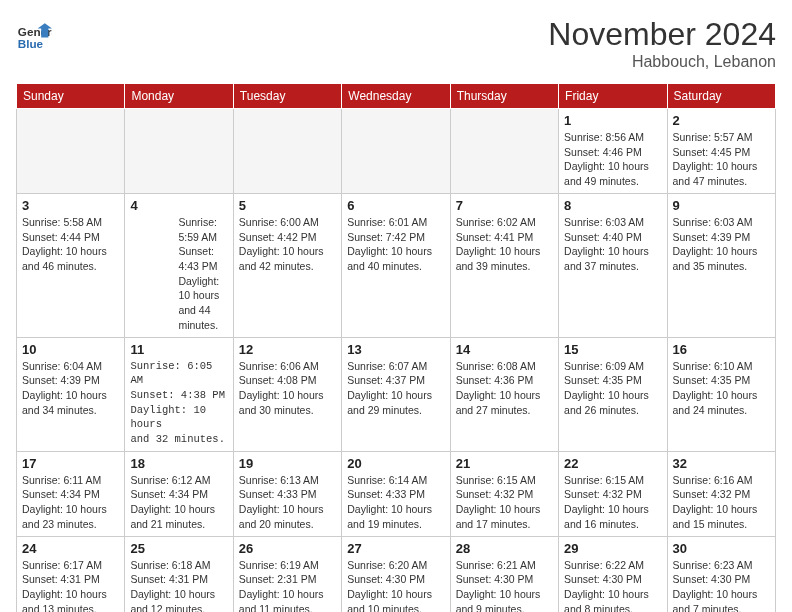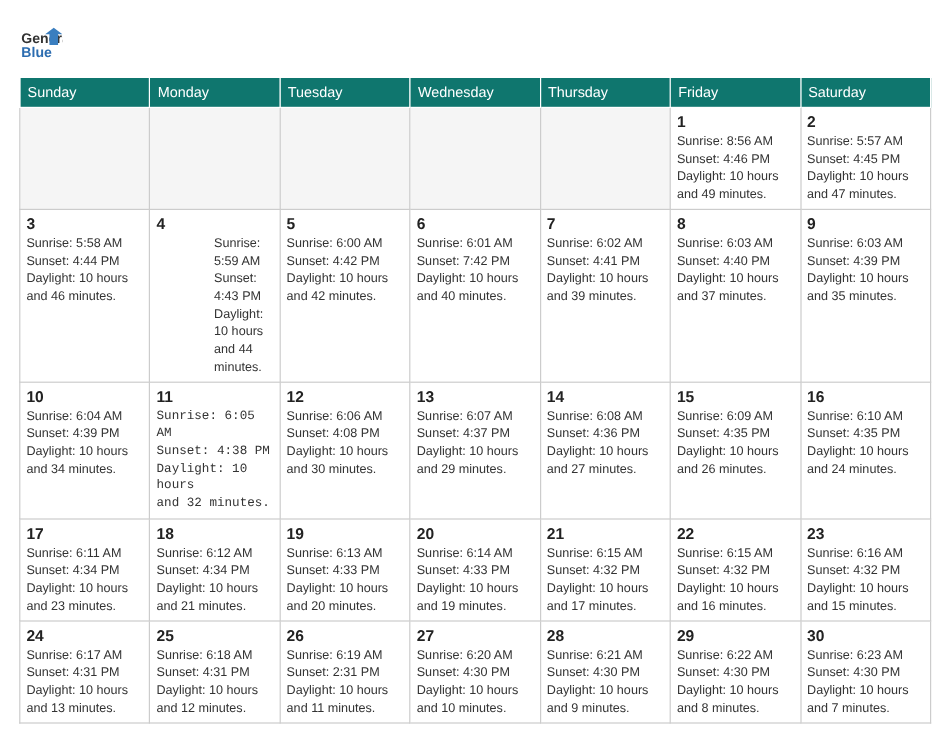--- a/index.html
+++ b/index.html
@@ -36,21 +36,21 @@
     .location-title {
       font-size: 16px;
       color: #555;
     }
     .calendar {
       width: 100%;
       border-collapse: collapse;
       font-size: 11px;
     }
     .calendar th {
-      background: #0f766e;
+      background: #b91c1c;
       color: #fff;
       text-align: left;
       padding: 5px 6px;
       font-size: 12px;
       font-weight: normal;
       border: 1px solid #fff;
     }
     .calendar td {
       border: 1px solid #ccc;
       vertical-align: top;
@@ -83,20 +83,22 @@
 
 <div class="header">
   <div class="logo">
     <svg class="logo-icon" viewBox="0 0 40 40">
       <text x="2" y="22" font-size="13" font-weight="bold" fill="#333">General</text>
       <text x="2" y="35" font-size="13" font-weight="bold" fill="#2b6cb0">Blue</text>
       <polygon points="32,8 40,14 36,14 36,24 28,24 28,14 24,14" fill="#3a7ebf"></polygon>
     </svg>
   </div>
   <div class="title-block">
+    <div class="month-title">November 2024</div>
+    <div class="location-title">Habbouch, Lebanon</div>
   </div>
 </div>
 
 <table class="calendar">
   <thead>
     <tr>
     <th>Sunday</th>
         <th>Monday</th>
         <th>Tuesday</th>
         <th>Wednesday</th>
@@ -266,21 +268,21 @@
 and 17 minutes.</div>
         </td>
         <td>
           <span class="day-num">22</span>
           <div class="day-info" style="white-space: pre-line;">Sunrise: 6:15 AM
 Sunset: 4:32 PM
 Daylight: 10 hours
 and 16 minutes.</div>
         </td>
         <td>
-          <span class="day-num">23</span>
+          <span class="day-num">32</span>
           <div class="day-info" style="white-space: pre-line;">Sunrise: 6:16 AM
 Sunset: 4:32 PM
 Daylight: 10 hours
 and 15 minutes.</div>
         </td>
       </tr>
       <tr class="week-row">
         <td>
           <span class="day-num">24</span>
           <div class="day-info" style="white-space: pre-line;">Sunrise: 6:17 AM

